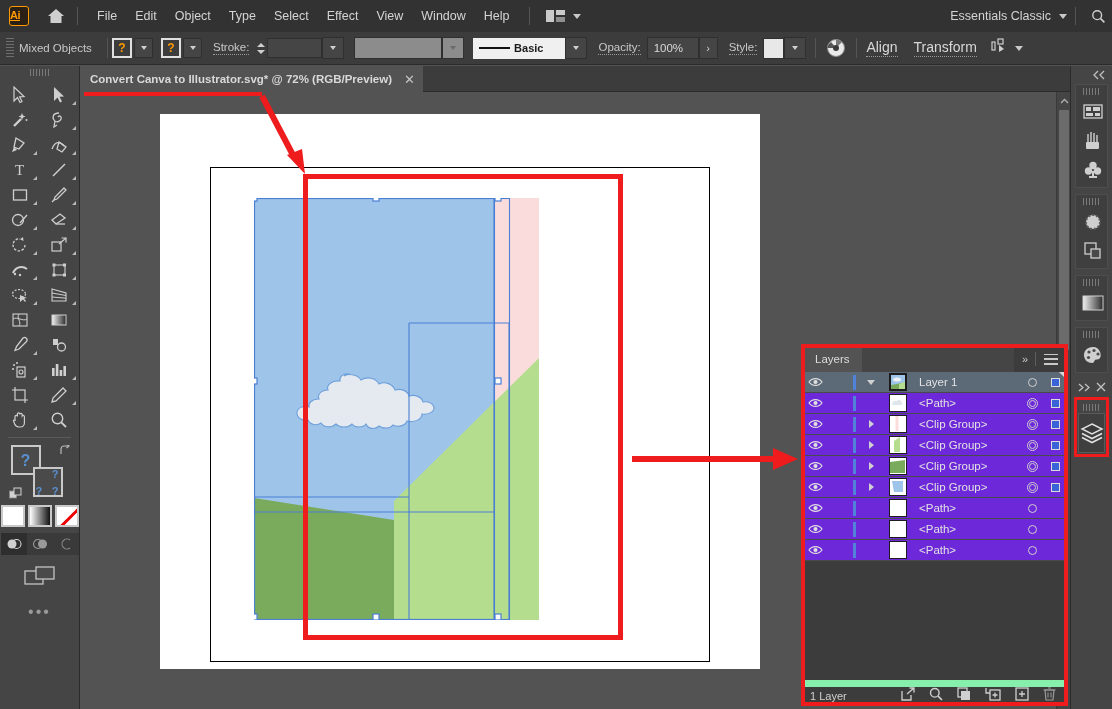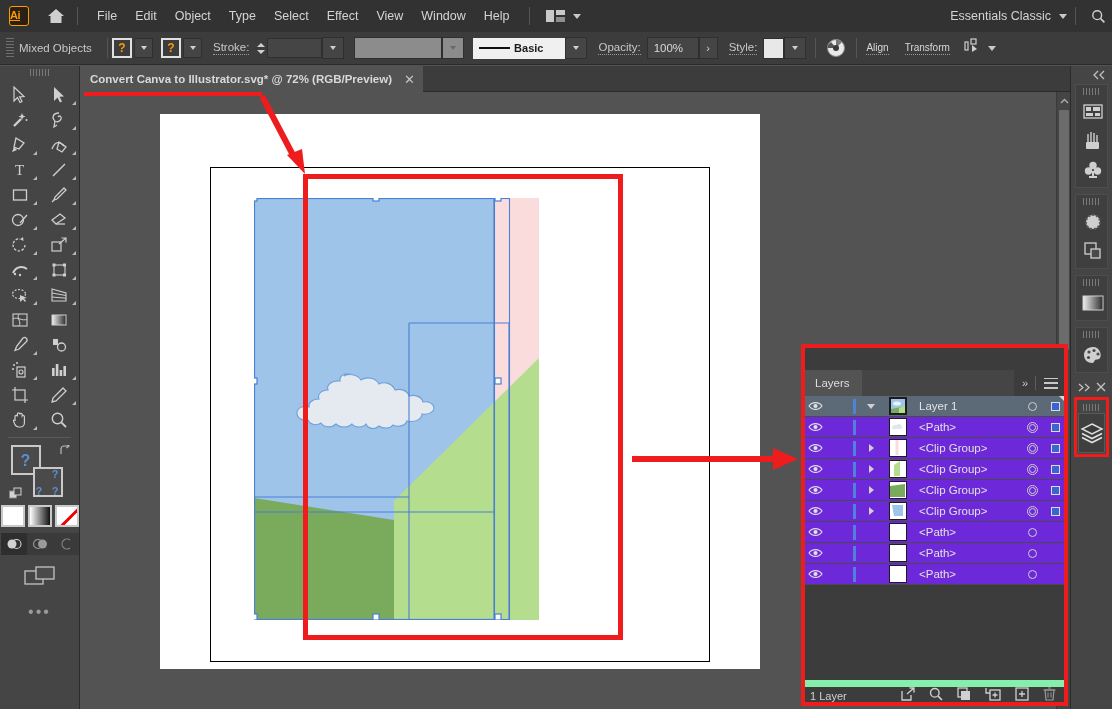--- a/index.html
+++ b/index.html
@@ -69,21 +69,21 @@
   .st-up { width:0;height:0;border-left:4px solid transparent;border-right:4px solid transparent;border-bottom:4px solid #cfcfcf; }
   .st-dn { width:0;height:0;border-left:4px solid transparent;border-right:4px solid transparent;border-top:4px solid #cfcfcf; }
   .field-dark { height: 20px; background: #454545; border: 1px solid #2f2f2f; display:flex; align-items:center; }
   .field-gray { height: 20px; background: #8c8c8c; border: 1px solid #2f2f2f; }
   .field-light { height: 21px; background: #f0f0f0; display: flex; align-items: center; justify-content: flex-end; padding-right: 22px; }
   .basic-line { height: 2px; background: #111; flex: 1; margin: 0 4px 0 6px; }
   .basic-txt { font-size: 11px; color: #1a1a1a; font-weight: bold; }
   .val-txt { color: #d8d8d8; font-size: 11.5px; padding-left: 6px; }
   .style-swatch { width: 21px; height: 21px; background: #e8e8e8; border: 1px solid #2f2f2f; }
   .recolor-icon { width: 22px; height: 22px; }
-  .link-lbl { color: #d8d8d8; font-size: 10px; }
+  .link-lbl { color: #d8d8d8; font-size: 14px; }
 
   
   .tabbar {
     position: absolute; left: 80px; top: 66px; width: 990px; height: 26px;
     background: #3c3c3c; border-bottom: 1px solid #2b2b2b;
   }
   .doc-tab {
     position: absolute; left: 0; top: 0; height: 26px; background: #535353;
     display: flex; align-items: center; padding: 0 8px 0 10px; gap: 12px;
   }
@@ -166,21 +166,21 @@
   .dock-layers-hl {
     margin: 2px 3px 0; border: 3px solid #ee1c1c; padding: 1px;
   }
   .dock-layers-btn { background:#3f3f3f; border:1px solid #5a5a5a; height: 40px; display:flex; align-items:center; justify-content:center; }
 
   
   .layers-panel {
     position: absolute; left: 802px; top: 345px; width: 265px; height: 360px;
     background: #3c3c3c; border: 1px solid #2b2b2b;
   }
-  .lp-tabstrip { height: 26px; background: #3c3c3c; display: flex; align-items: stretch; margin-top: 24px; }
+  .lp-tabstrip { height: 26px; background: #3c3c3c; display: flex; align-items: stretch; }
   .lp-tab {
     background: #535353; display:flex; align-items:center; padding: 0 12px;
     color: #dcdcdc; font-size: 11.5px;
   }
   .lp-tabfill { flex: 1; background: #454545; }
   .lp-tabicons { display:flex; align-items:center; gap:8px; padding:0 8px; background:#3c3c3c; }
   .lp-chevs { color: #c8c8c8; font-size: 11px; letter-spacing:-1px; }
   .lp-vsep { width:1px; height:14px; background:#5e5e5e; }
   .hamburger { width: 14px; height: 11px; display:flex; flex-direction:column; justify-content:space-between; }
   .hamburger i { display:block; height:1.5px; background:#c8c8c8; }

